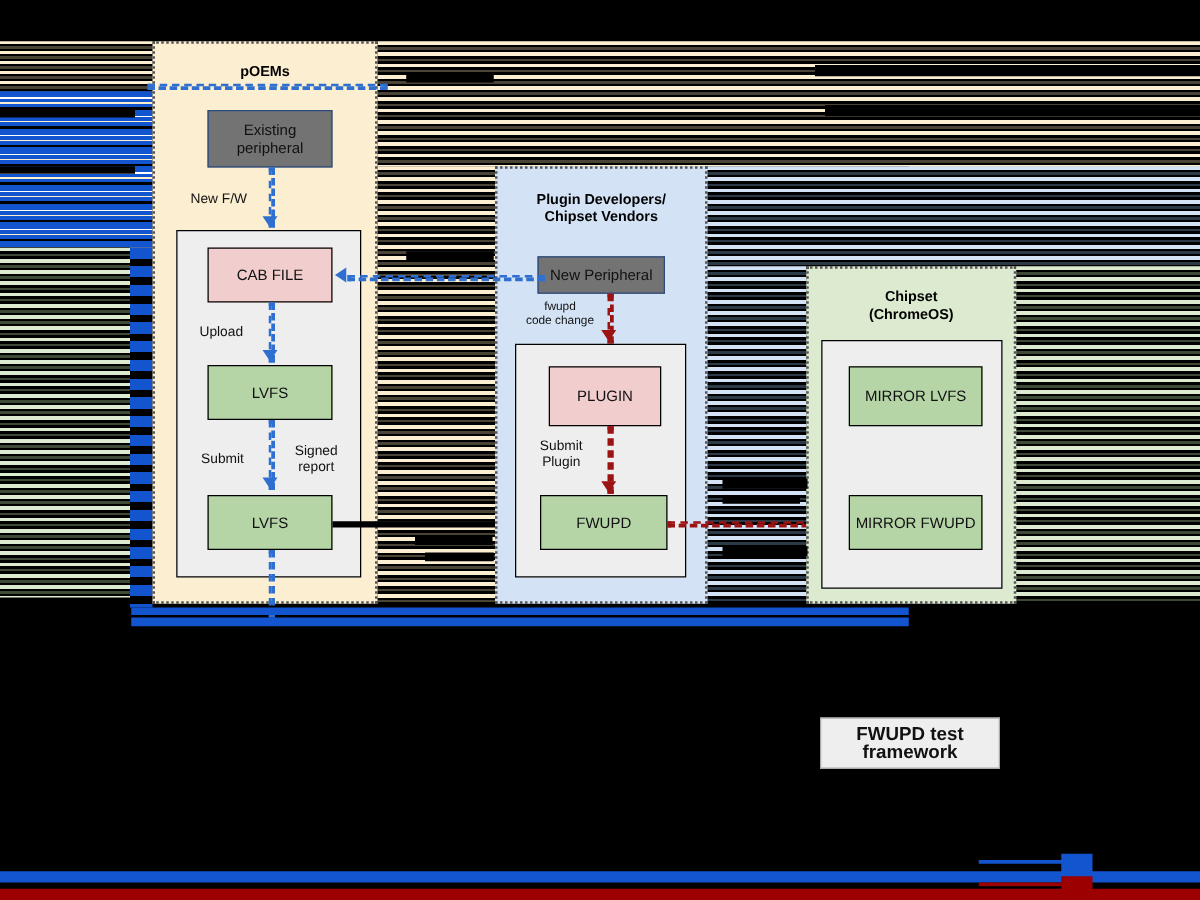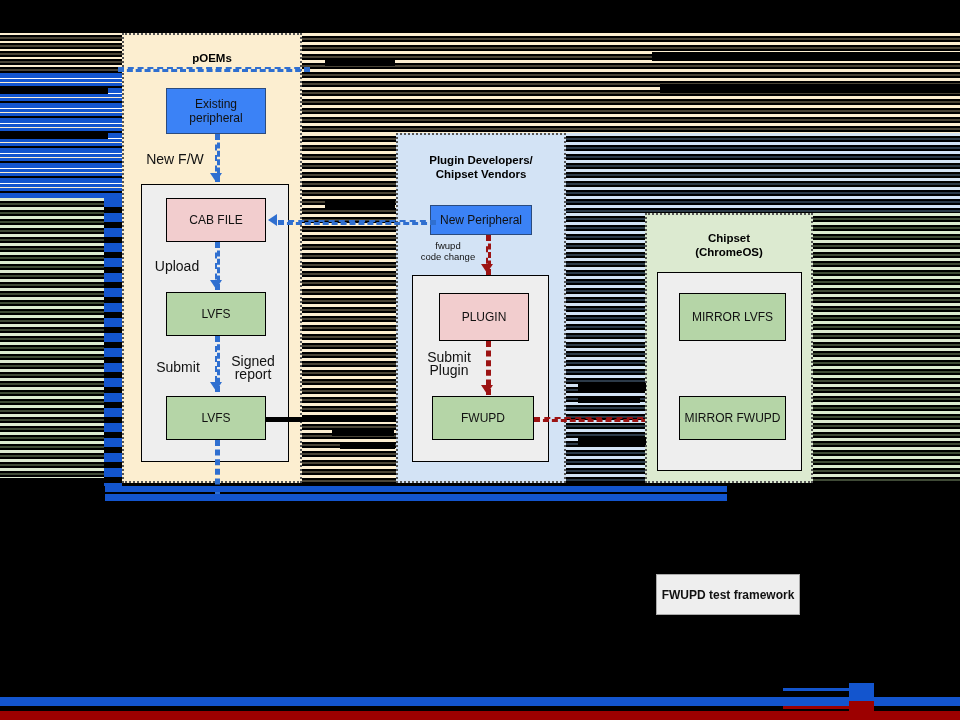--- a/index.html
+++ b/index.html
@@ -14,27 +14,27 @@
   .lane-title{position:absolute;left:0;right:0;text-align:center;font-weight:bold;
               font-size:11.5px;color:#000;line-height:14px;}
 
   
   .inner{position:absolute;box-sizing:border-box;background:#eeeeee;border:1.5px solid #000;}
 
   
   .node{position:absolute;box-sizing:border-box;display:flex;align-items:center;
         justify-content:center;text-align:center;font-size:12px;color:#111;
         border:1.5px solid #000;line-height:14px;}
-  .node.blue{background:#3b82f6;border-color:#2b4b7e;}
+  .node.blue{background:#737373;border-color:#2b4b7e;}
   .node.pink{background:#f2cdce;}
   .node.green{background:#b5d5a7;}
-  .node.plain{background:#eeeeee;border:1px solid #aaa;font-weight:bold;font-size:12px;}
-
-  
-  .elabel{position:absolute;font-size:14px;color:#111;line-height:13px;text-align:center;}
+  .node.plain{background:#eeeeee;border:1px solid #aaa;font-weight:bold;font-size:15px;}
+
+  
+  .elabel{position:absolute;font-size:11px;color:#111;line-height:13px;text-align:center;}
   .elabel.small{font-size:9.5px;line-height:11px;}
 
   
   .vline{position:absolute;width:0;border-left-width:2px;}
   .hline{position:absolute;height:0;border-top-width:2px;}
   .dash-blue{border-style:dashed;border-color:#2f6fd0;}
   .dash-red{border-style:dashed;border-color:#9c1313;}
   .solid-black{border-style:solid;border-color:#000;}
 
   .ahead{position:absolute;width:0;height:0;}

